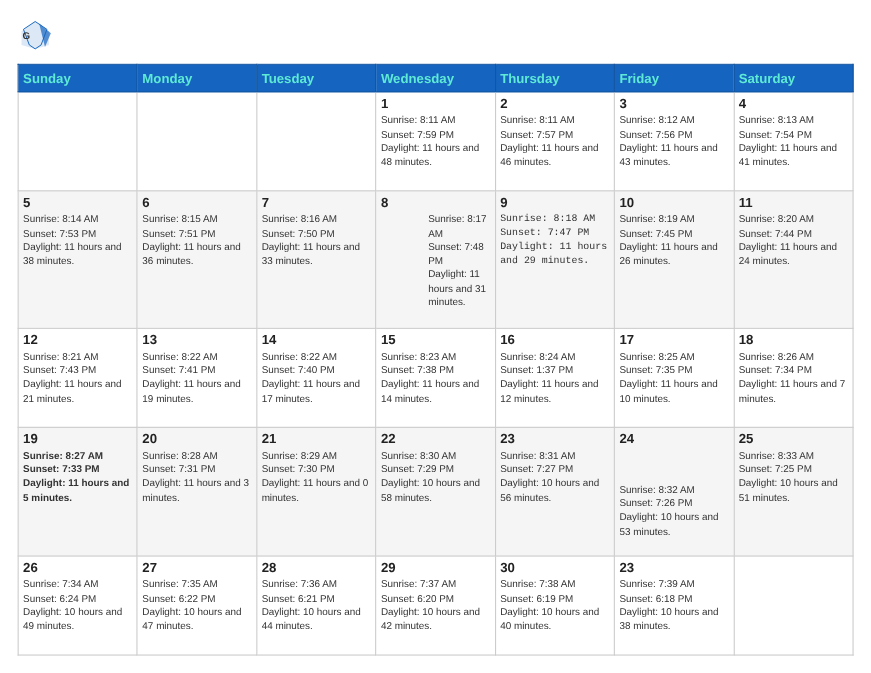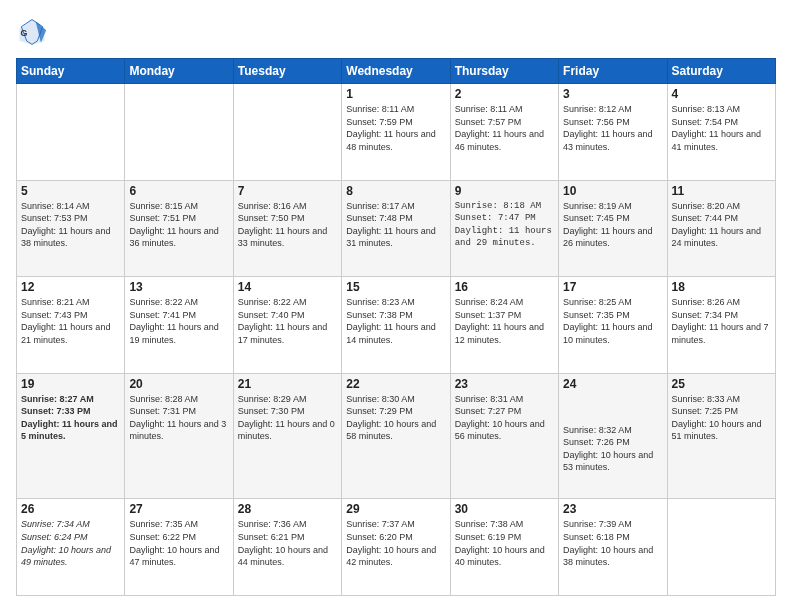--- a/index.html
+++ b/index.html
@@ -55,21 +55,21 @@
     }
     .calendar {
       flex: 1;
       border: 1px solid #ccc;
       border-collapse: collapse;
       width: 100%;
       table-layout: fixed;
     }
     .calendar th {
       background: #1565c0;
-      color: #ffffff;
+      color: #5eead4;
       font-size: 12px;
       font-weight: bold;
       padding: 5px 4px;
       text-align: left;
       border: 1px solid #1255a0;
     }
     .calendar td {
       vertical-align: top;
       border: 1px solid #ccc;
       padding: 3px 4px;
@@ -176,21 +176,21 @@
 Daylight: 11 hours and 36 minutes.</div>
           </td>
           <td>
             <span class="day-num">7</span>
             <div class="day-info" style="white-space: pre-line;">Sunrise: 8:16 AM
 Sunset: 7:50 PM
 Daylight: 11 hours and 33 minutes.</div>
           </td>
           <td>
             <span class="day-num">8</span>
-            <div class="day-info" style="white-space: pre-line;">Sunrise: 8:17 AM
+            <div class="day-info" style="white-space: pre-line; margin-left: 43px;">Sunrise: 8:17 AM
 Sunset: 7:48 PM
 Daylight: 11 hours and 31 minutes.</div>
           </td>
           <td>
             <span class="day-num">9</span>
             <div class="day-info" style="white-space: pre-line; font-family: Liberation Mono, monospace;">Sunrise: 8:18 AM
 Sunset: 7:47 PM
 Daylight: 11 hours and 29 minutes.</div>
           </td>
           <td>
@@ -290,21 +290,21 @@
           <td>
             <span class="day-num">25</span>
             <div class="day-info" style="white-space: pre-line;">Sunrise: 8:33 AM
 Sunset: 7:25 PM
 Daylight: 10 hours and 51 minutes.</div>
           </td>
         </tr>
         <tr>
           <td>
             <span class="day-num">26</span>
-            <div class="day-info" style="white-space: pre-line; font-style: italic;">Sunrise: 7:34 AM
+            <div class="day-info" style="white-space: pre-line;">Sunrise: 7:34 AM
 Sunset: 6:24 PM
 Daylight: 10 hours and 49 minutes.</div>
           </td>
           <td>
             <span class="day-num">27</span>
             <div class="day-info" style="white-space: pre-line;">Sunrise: 7:35 AM
 Sunset: 6:22 PM
 Daylight: 10 hours and 47 minutes.</div>
           </td>
           <td>

